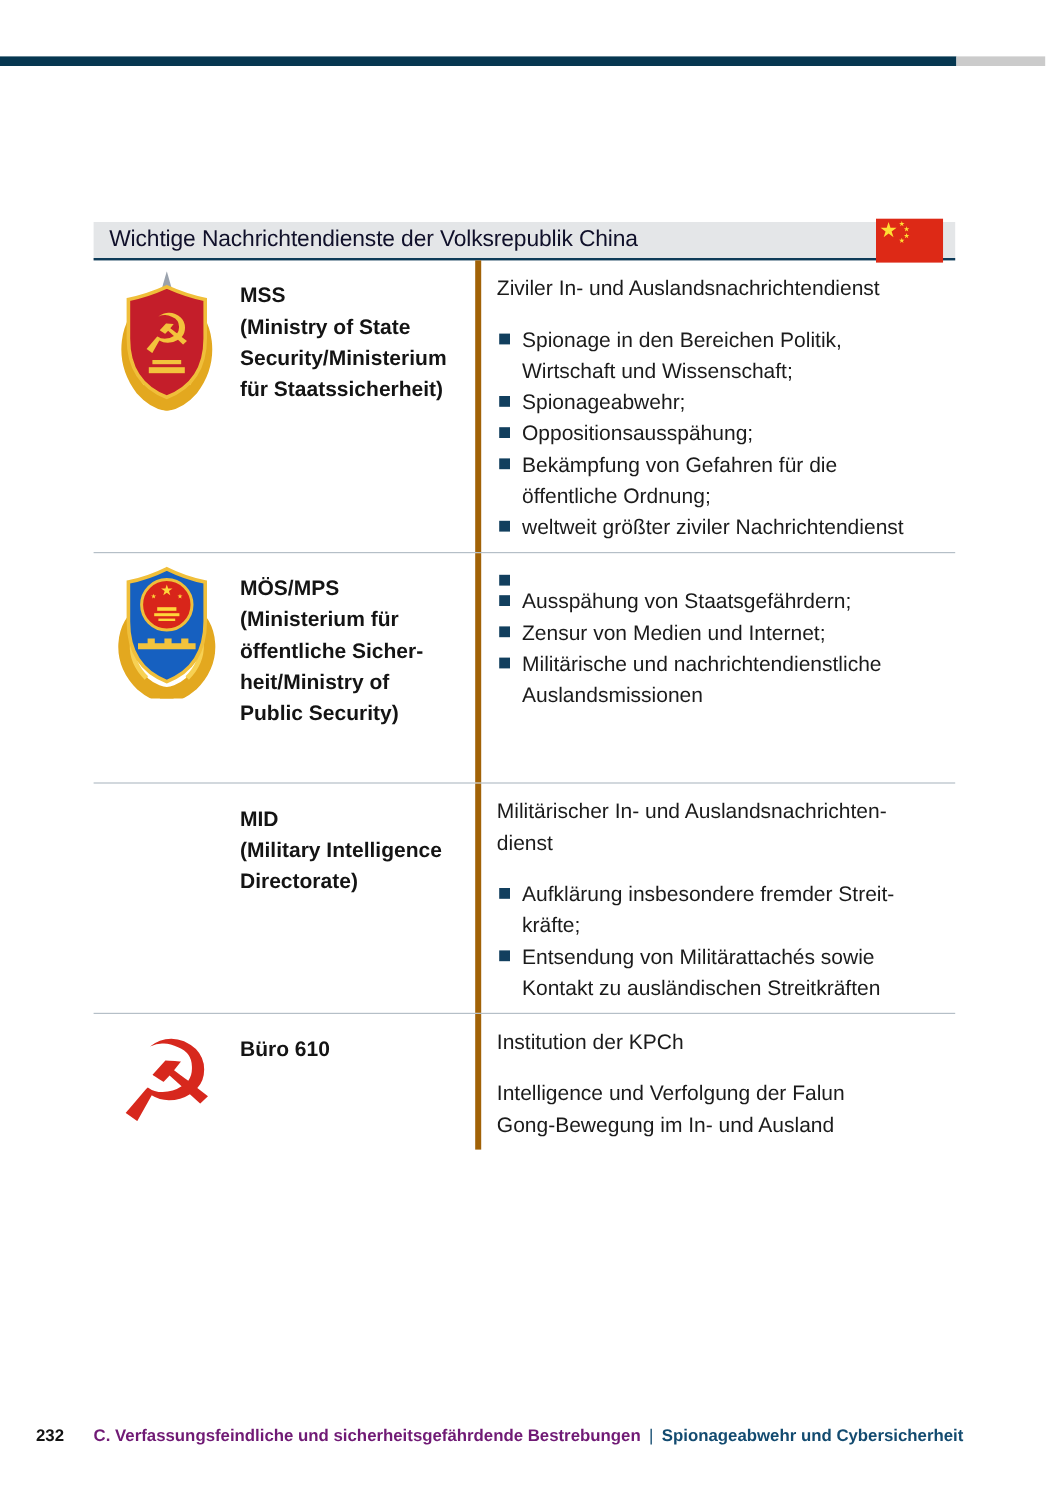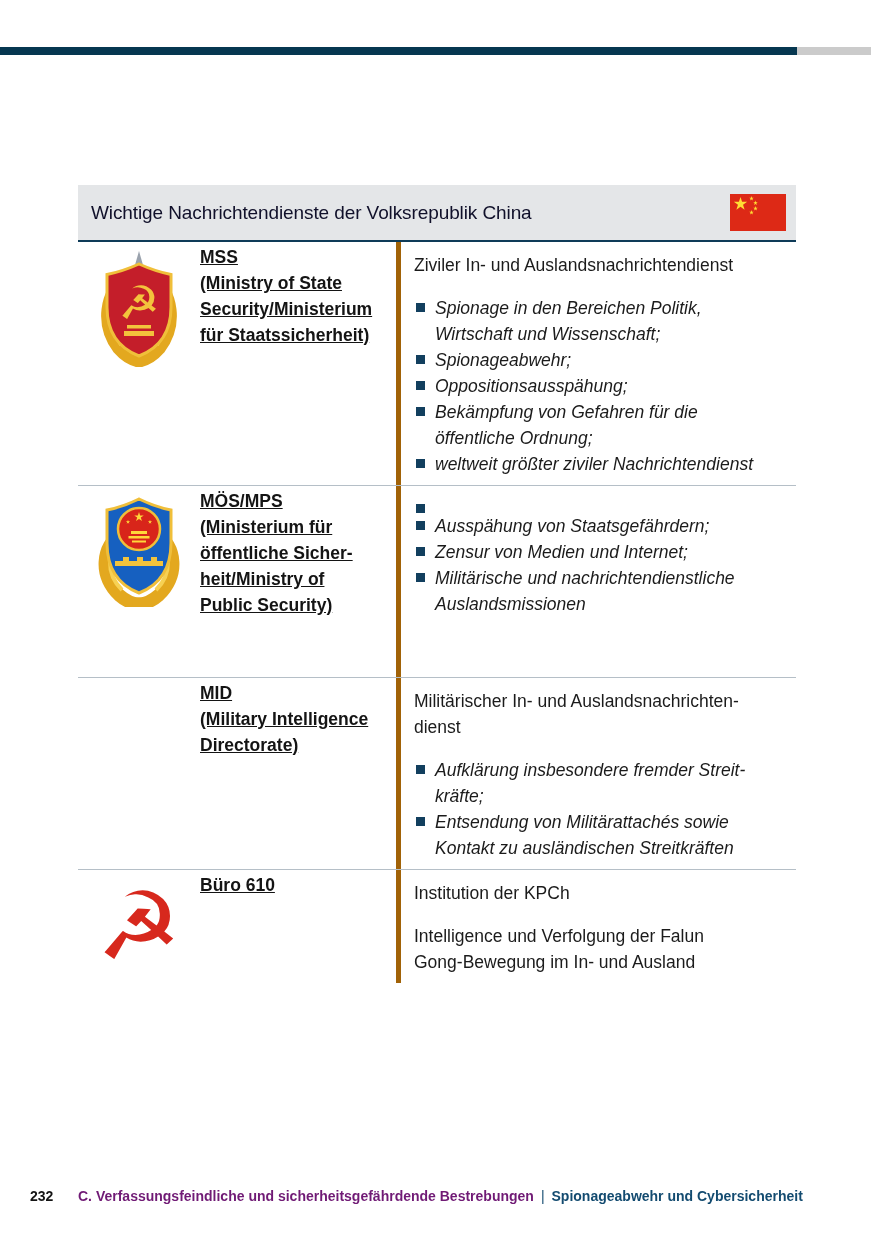--- a/index.html
+++ b/index.html
@@ -12,51 +12,51 @@
     color: #1b1b1b;
   }
   
   .topbar { position: absolute; top: 47px; left: 0; width: 875px; height: 8px; }
   .topbar-navy { position: absolute; left: 0; top: 0; width: 797px; height: 8px; background: #063750; }
   .topbar-gray { position: absolute; left: 797px; top: 0; width: 74px; height: 8px; background: #cbcbcb; }
 
   
   .infobox { position: absolute; left: 78px; top: 185px; width: 718px; }
   .box-header {
-    height: 57px; background: #e4e6e8;
+    height: 32px; background: #e4e6e8;
     border-bottom: 2px solid #0e3b58;
     display: flex; align-items: center;
     padding: 0 10px 0 13px; box-sizing: border-box;
   }
   .box-title {
     flex: 1; font-size: 19px; font-weight: 500;
     color: #10102a; letter-spacing: -0.1px;
   }
   .flag { flex: 0 0 auto; display: block; }
 
   .row { display: grid; grid-template-columns: 122px 196px 1fr; box-sizing: border-box; }
   .row + .row { border-top: 1px solid #b5bfc7; }
   .row-1 { min-height: 242px; }
   .row-2 { min-height: 192px; }
   .row-3 { min-height: 187px; }
   .row-4 { min-height: 113px; }
 
   .cell-emblem { display: flex; justify-content: center; align-items: flex-start; padding-top: 9px; }
   .cell-name {
-    padding-top: 2px; font-weight: bold; font-size: 17.5px;
-    line-height: 26px; white-space: pre-line; color: #141414; text-decoration: underline;
+    padding-top: 16px; font-weight: bold; font-size: 17.5px;
+    line-height: 26px; white-space: pre-line; color: #141414;
   }
   .cell-desc {
     border-left: 5px solid #a16207;
     padding: 10px 6px 8px 13px;
     font-size: 17.5px; line-height: 26px; color: #1b1b1b;
   }
   .intro { margin: 0 0 17px 0; white-space: pre-line; }
   .para  { margin: 0; white-space: pre-line; }
-  .bullet { display: flex; font-style: italic; }
+  .bullet { display: flex; }
   .sq {
     flex: 0 0 9px; width: 9px; height: 9px;
     background: #123f5e; margin: 8px 10px 0 2px;
   }
   .bullet-text { white-space: pre-line; }
 
   
   .footer {
     position: absolute; left: 30px; top: 1188px;
     font-size: 14px; display: flex; align-items: baseline; white-space: nowrap;

